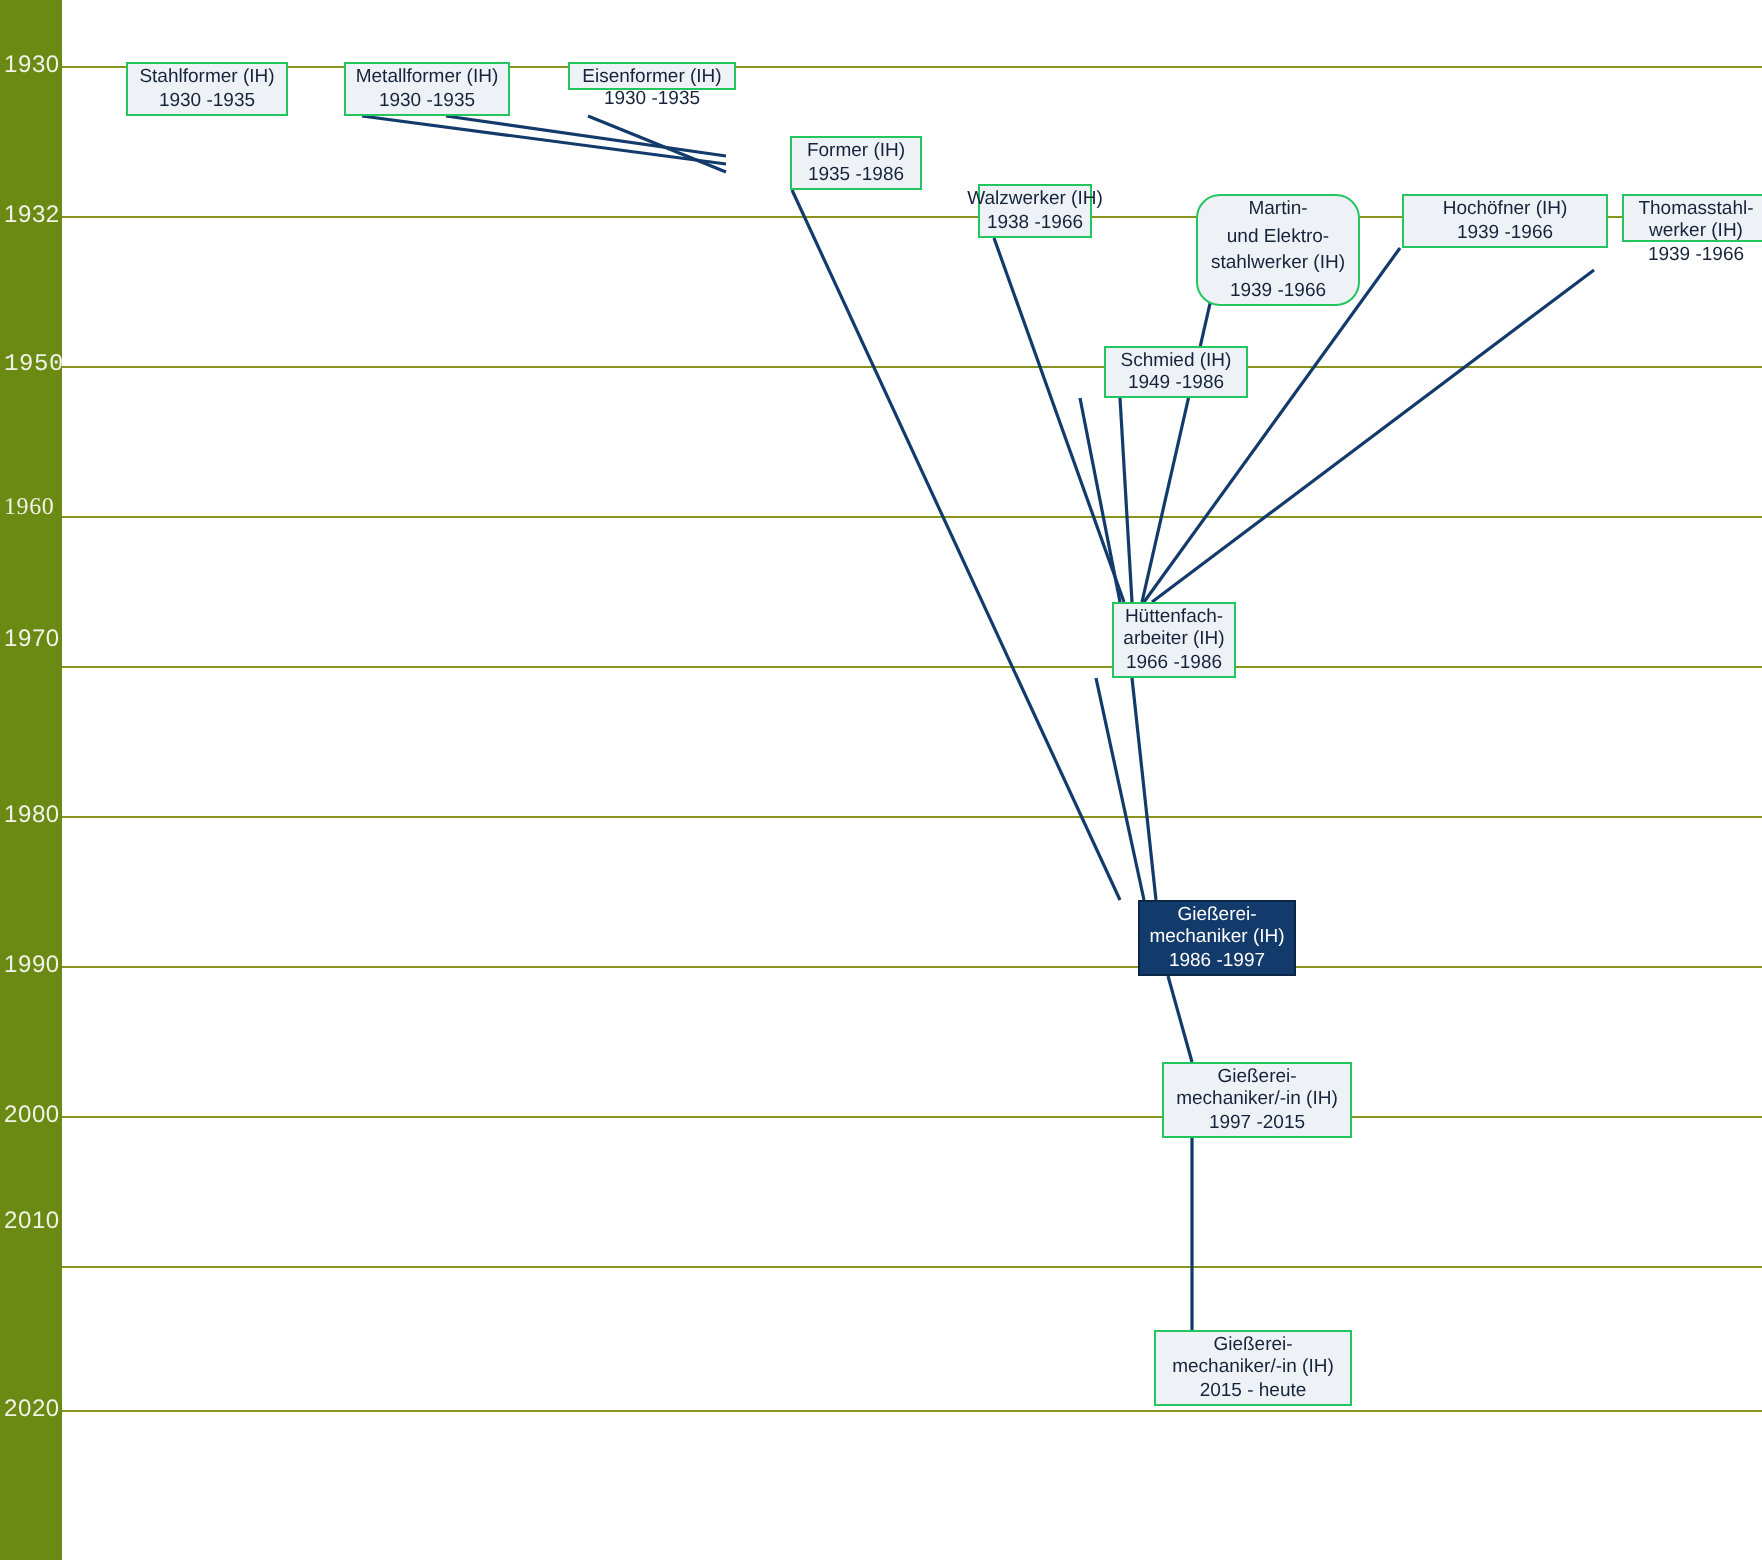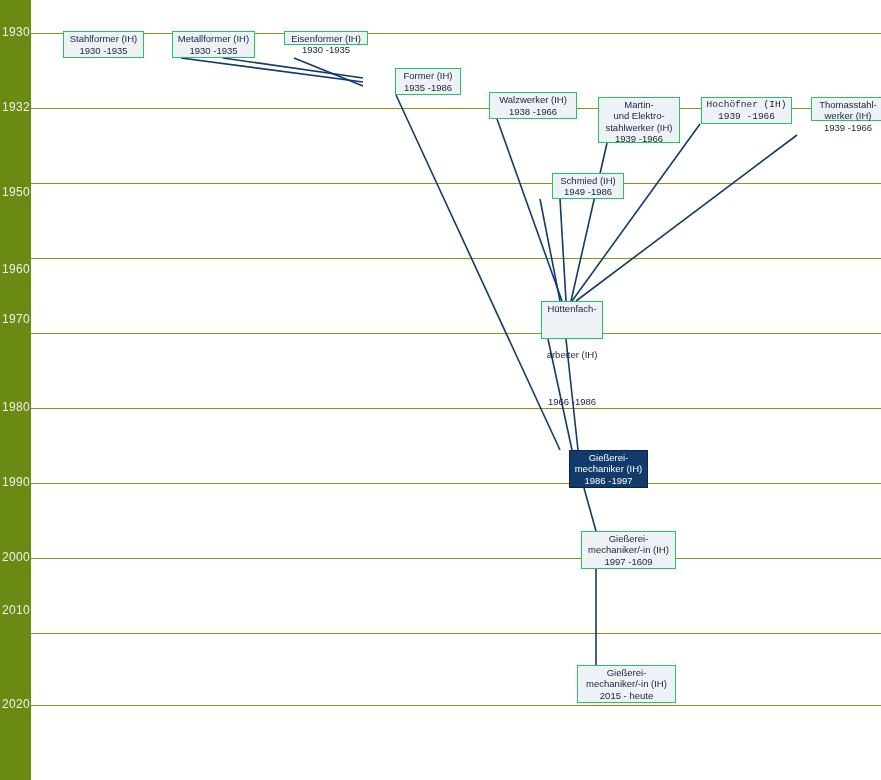--- a/index.html
+++ b/index.html
@@ -31,22 +31,22 @@
       <line x1="31" x2="881" y1="408.5" y2="408.5" stroke="#8a941c" stroke-width="1"></line>
       <line x1="31" x2="881" y1="483.5" y2="483.5" stroke="#8a941c" stroke-width="1"></line>
       <line x1="31" x2="881" y1="558.5" y2="558.5" stroke="#8a941c" stroke-width="1"></line>
       <line x1="31" x2="881" y1="633.5" y2="633.5" stroke="#8a941c" stroke-width="1"></line>
       <line x1="31" x2="881" y1="705.5" y2="705.5" stroke="#8a941c" stroke-width="1"></line>
     </svg>
 
   <div id="labels">
       <div class="year-label" style="top: 27px;">1930</div>
       <div class="year-label" style="top: 102px;">1932</div>
-      <div class="year-label" style="top: 187px;">1950</div>
-      <div class="year-label" style="top: 264px;">1960</div>
+      <div class="year-label" style="top: 177px; font-family: Liberation Mono, monospace;">1950</div>
+      <div class="year-label" style="top: 248px; font-family: Liberation Serif, serif;">1960</div>
       <div class="year-label" style="top: 314px;">1970</div>
       <div class="year-label" style="top: 402px;">1980</div>
       <div class="year-label" style="top: 477px;">1990</div>
       <div class="year-label" style="top: 552px;">2000</div>
       <div class="year-label" style="top: 605px;">2010</div>
       <div class="year-label" style="top: 699px;">2020</div>
     </div>
 
   <svg id="edge-layer" viewBox="0 0 881 780" xmlns="http://www.w3.org/2000/svg">
       <path d="M112,51 L140,56 M223,58 L363,78" stroke="#123a6b" stroke-width="1.6" fill="none"></path>
@@ -75,57 +75,57 @@
         <span class="yrs">1930 -1935</span>
       </div>
       <div class="node" style="left: 252px; top: 31px; width: 84px; height: 14px;">
         <span class="ttl">Eisenformer (IH)</span>
         <span class="yrs">1930 -1935</span>
       </div>
       <div class="node" style="left: 363px; top: 68px; width: 66px; height: 27px;">
         <span class="ttl">Former (IH)</span>
         <span class="yrs">1935 -1986</span>
       </div>
-      <div class="node" style="left: 457px; top: 92px; width: 88px; height: 27px;">
+      <div class="node" style="left: 457px; top: 92px; width: 57px; height: 27px;">
         <span class="ttl">Walzwerker (IH)</span>
         <span class="yrs">1938 -1966</span>
       </div>
-      <div class="node" style="left: 566px; top: 97px; width: 82px; height: 46px;">
+      <div class="node" style="left: 566px; top: 97px; width: 82px; height: 56px; border-radius: 12px;">
         <span class="ttl">Martin-</span>
         <span class="ttl">und Elektro-</span>
         <span class="ttl">stahlwerker (IH)</span>
         <span class="yrs">1939 -1966</span>
       </div>
-      <div class="node" style="left: 669px; top: 97px; width: 91px; height: 27px; font-family: Liberation Mono, monospace;">
+      <div class="node" style="left: 669px; top: 97px; width: 103px; height: 27px;">
         <span class="ttl">Hochöfner (IH)</span>
         <span class="yrs">1939 -1966</span>
       </div>
       <div class="node" style="left: 779px; top: 97px; width: 74px; height: 24px;">
         <span class="ttl">Thomasstahl-</span>
         <span class="ttl">werker (IH)</span>
         <span class="yrs">1939 -1966</span>
       </div>
       <div class="node" style="left: 520px; top: 173px; width: 72px; height: 26px;">
         <span class="ttl">Schmied (IH)</span>
         <span class="yrs">1949 -1986</span>
       </div>
-      <div class="node" style="left: 509px; top: 301px; width: 62px; height: 38px; gap: 35px;">
+      <div class="node" style="left: 524px; top: 301px; width: 62px; height: 38px;">
         <span class="ttl">Hüttenfach-</span>
         <span class="ttl">arbeiter (IH)</span>
         <span class="yrs">1966 -1986</span>
       </div>
       <div class="node current" style="left: 537px; top: 450px; width: 79px; height: 38px;">
         <span class="ttl">Gießerei-</span>
         <span class="ttl">mechaniker (IH)</span>
         <span class="yrs">1986 -1997</span>
       </div>
       <div class="node" style="left: 549px; top: 531px; width: 95px; height: 38px;">
         <span class="ttl">Gießerei-</span>
         <span class="ttl">mechaniker/-in (IH)</span>
-        <span class="yrs">1997 -1609</span>
+        <span class="yrs">1997 -2015</span>
       </div>
       <div class="node" style="left: 545px; top: 665px; width: 99px; height: 38px;">
         <span class="ttl">Gießerei-</span>
         <span class="ttl">mechaniker/-in (IH)</span>
         <span class="yrs">2015 - heute</span>
       </div>
     </div>
 
 </div>
 

